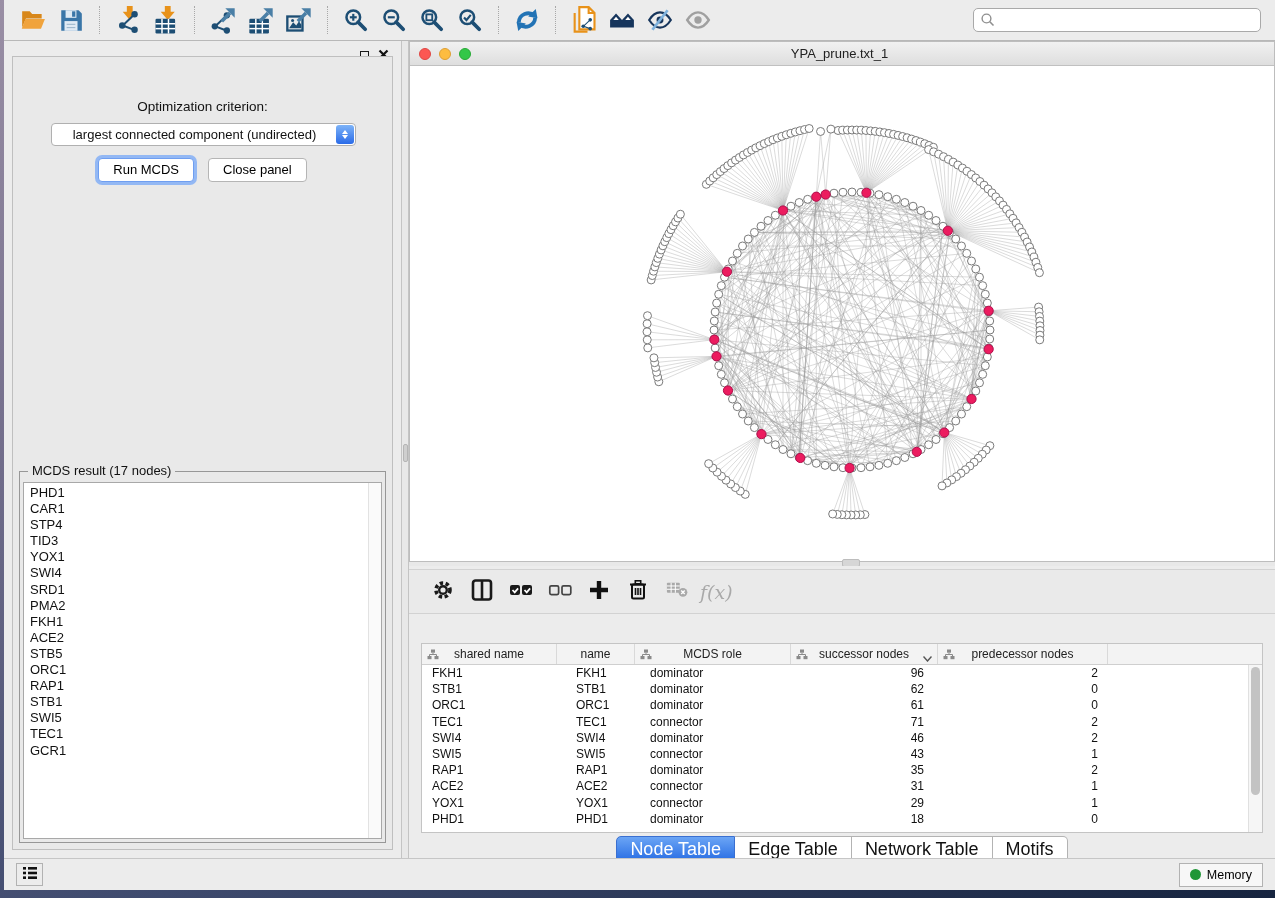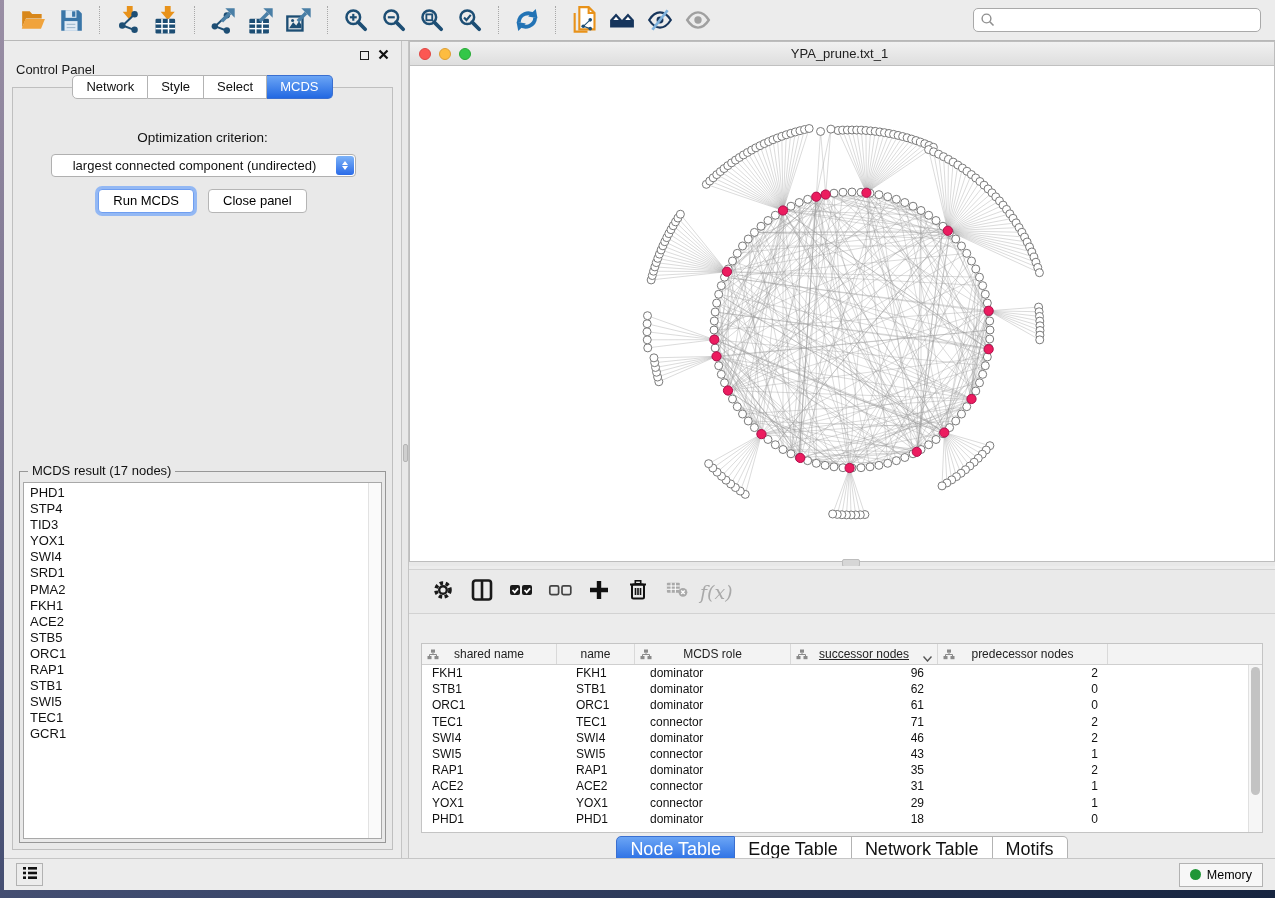--- a/index.html
+++ b/index.html
@@ -344,47 +344,40 @@
       <span class="cp-title">Control Panel</span>
       <span class="panel-ctl">
         <span class="float-ic"></span>
         <span>
           <svg width="11" height="11" viewBox="0 0 11 11">
               <path d="M1.5 1.5l8 8M9.5 1.5l-8 8" stroke="#111" stroke-width="2.2"></path>
             </svg>
         </span>
       </span>
     </div>
-    <div class="cp-tabs">
-      <div class="seg" id="cp-seg">
-          <div class="seg-tab">Network</div>
-          <div class="seg-tab">Style</div>
-          <div class="seg-tab">Select</div>
-          <div class="seg-tab active">MCDS</div>
-        </div>
-    </div>
     <div class="cp-content">
       <div class="opt-label">Optimization criterion:</div>
       <div class="dropdown">
         <span class="dd-text">largest connected component (undirected)</span>
         <span class="dd-spin">
             <i class="dd-up"></i>
             <i class="dd-dn"></i>
           </span>
       </div>
       <div class="btn-row">
         <button class="push-btn focused">Run MCDS</button>
         <button class="push-btn">Close panel</button>
       </div>
       <div class="cp-spacer"></div>
       <div class="groupbox">
         <legend>MCDS result (17 nodes)</legend>
         <div class="result-list" id="mcds-list">
           <div class="list-track"></div>
         <div class="item">PHD1</div>
+            <div class="item">CAR1</div>
             <div class="item">STP4</div>
             <div class="item">TID3</div>
             <div class="item">YOX1</div>
             <div class="item">SWI4</div>
             <div class="item">SRD1</div>
             <div class="item">PMA2</div>
             <div class="item">FKH1</div>
             <div class="item">ACE2</div>
             <div class="item">STB5</div>
             <div class="item">ORC1</div>
@@ -1207,21 +1200,21 @@
               <span class="hicon"><svg width="12" height="12" viewBox="0 0 12 12">
                   <g fill="#8a8a8a">
                     <rect x="4" y="0.5" width="4" height="3.2"></rect>
                     <rect x="0.5" y="7" width="4" height="3.2"></rect>
                     <rect x="7.5" y="7" width="4" height="3.2"></rect>
                   </g>
                   <path d="M6 3.7v1.8M2.5 7V5.5h7V7" stroke="#8a8a8a" fill="none" stroke-width="1"></path>
                 </svg></span>
               <span>MCDS role</span>
             </div>
-            <div class="th" style="width: 147px; text-decoration: underline;">
+            <div class="th" style="width: 147px;">
               <span class="hicon"><svg width="12" height="12" viewBox="0 0 12 12">
                   <g fill="#8a8a8a">
                     <rect x="4" y="0.5" width="4" height="3.2"></rect>
                     <rect x="0.5" y="7" width="4" height="3.2"></rect>
                     <rect x="7.5" y="7" width="4" height="3.2"></rect>
                   </g>
                   <path d="M6 3.7v1.8M2.5 7V5.5h7V7" stroke="#8a8a8a" fill="none" stroke-width="1"></path>
                 </svg></span>
               <span>successor nodes</span>
               <span class="sort"><svg width="9" height="6" viewBox="0 0 9 6">

